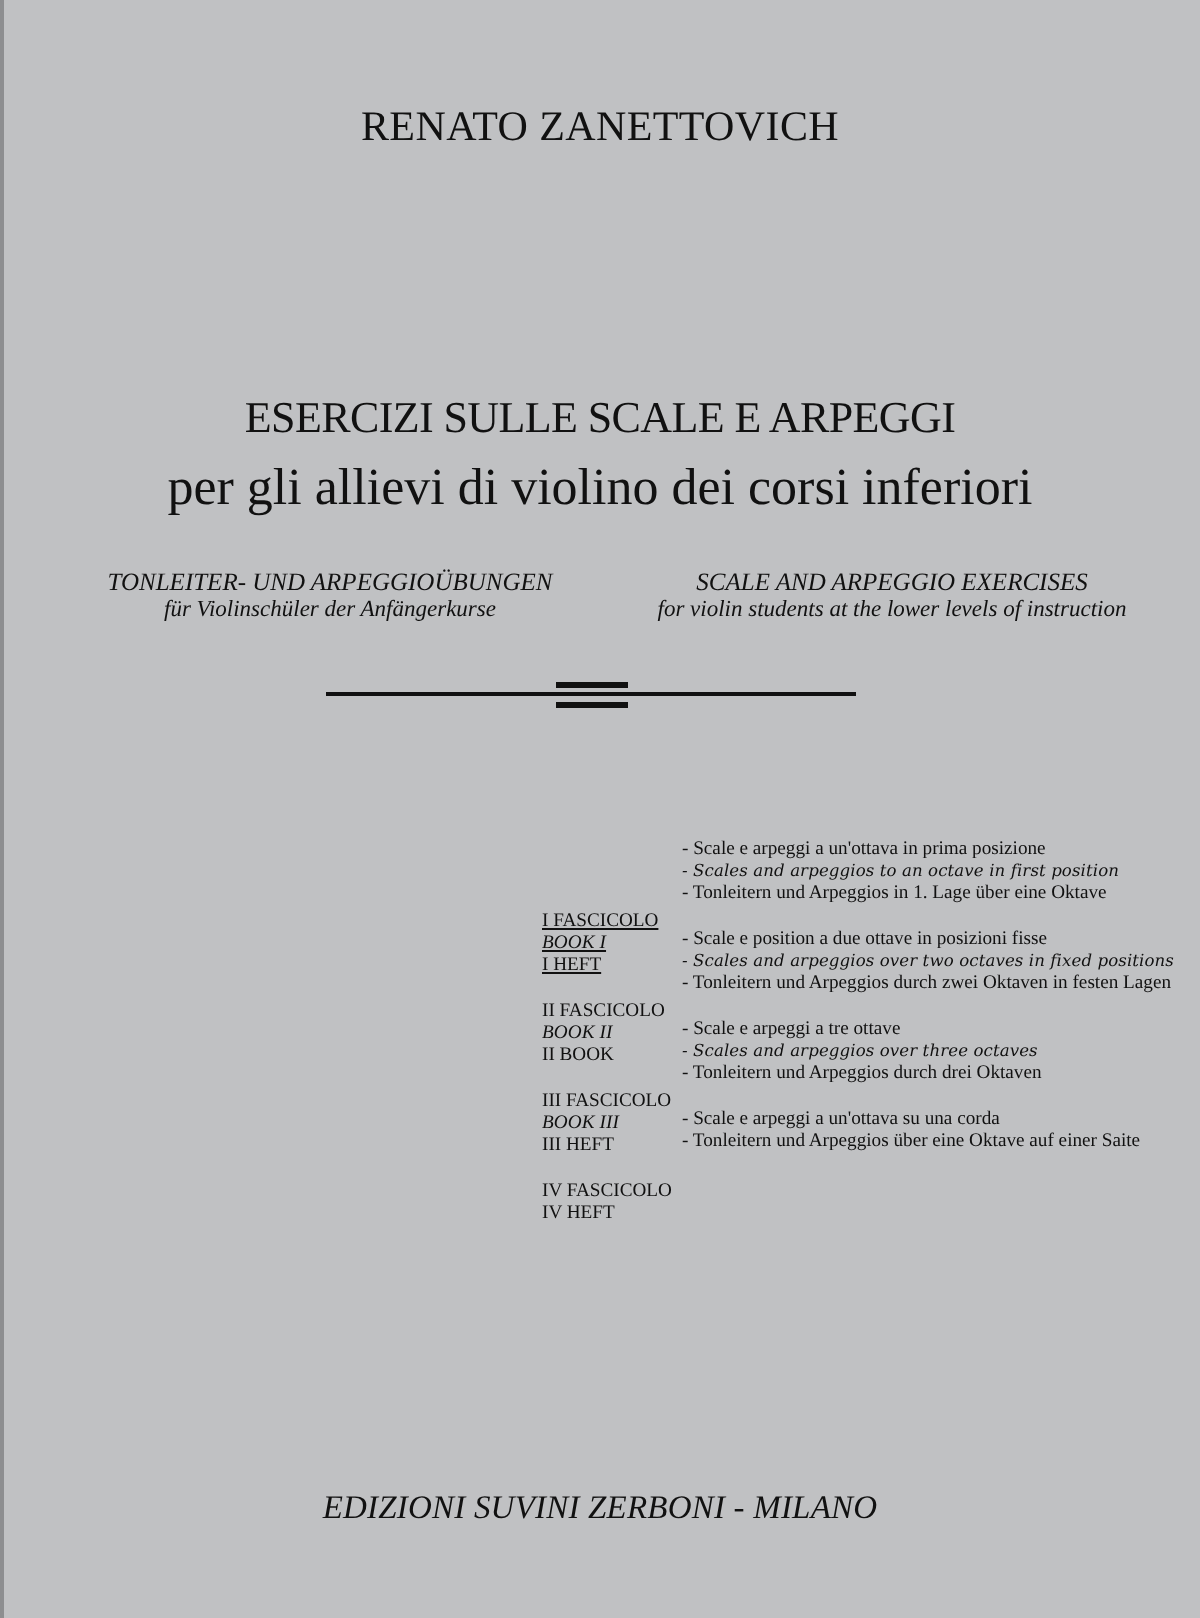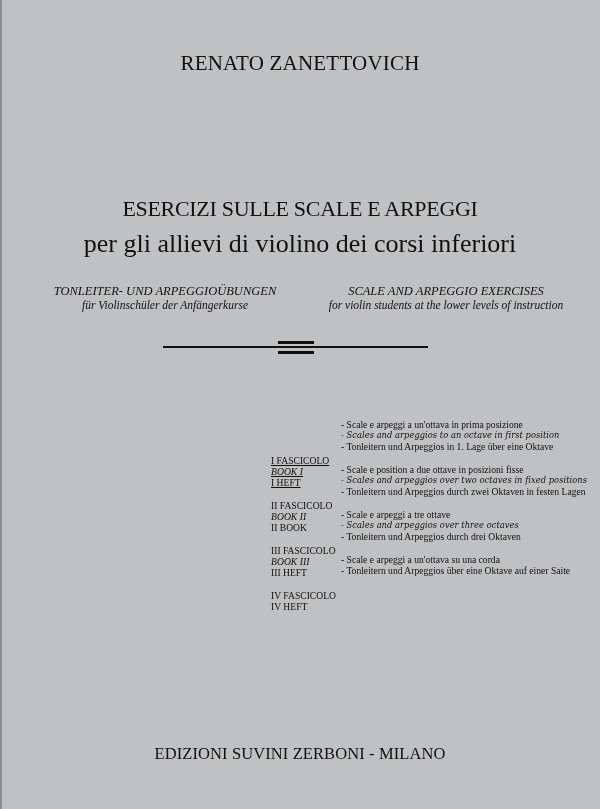--- a/index.html
+++ b/index.html
@@ -115,20 +115,21 @@
       text-decoration: underline;
     }
 
     .publisher {
       position: absolute;
       top: 744px;
       left: 0; width: 600px;
       text-align: center;
       font-size: 16.5px;
       letter-spacing: 0.1px;
+      font-style: italic;
     }
   </style>
 </head>
 <body>
 
 <div class="left-edge"></div>
 
 <div class="author">RENATO ZANETTOVICH</div>
 
 <div class="title">ESERCIZI SULLE SCALE E ARPEGGI</div>

